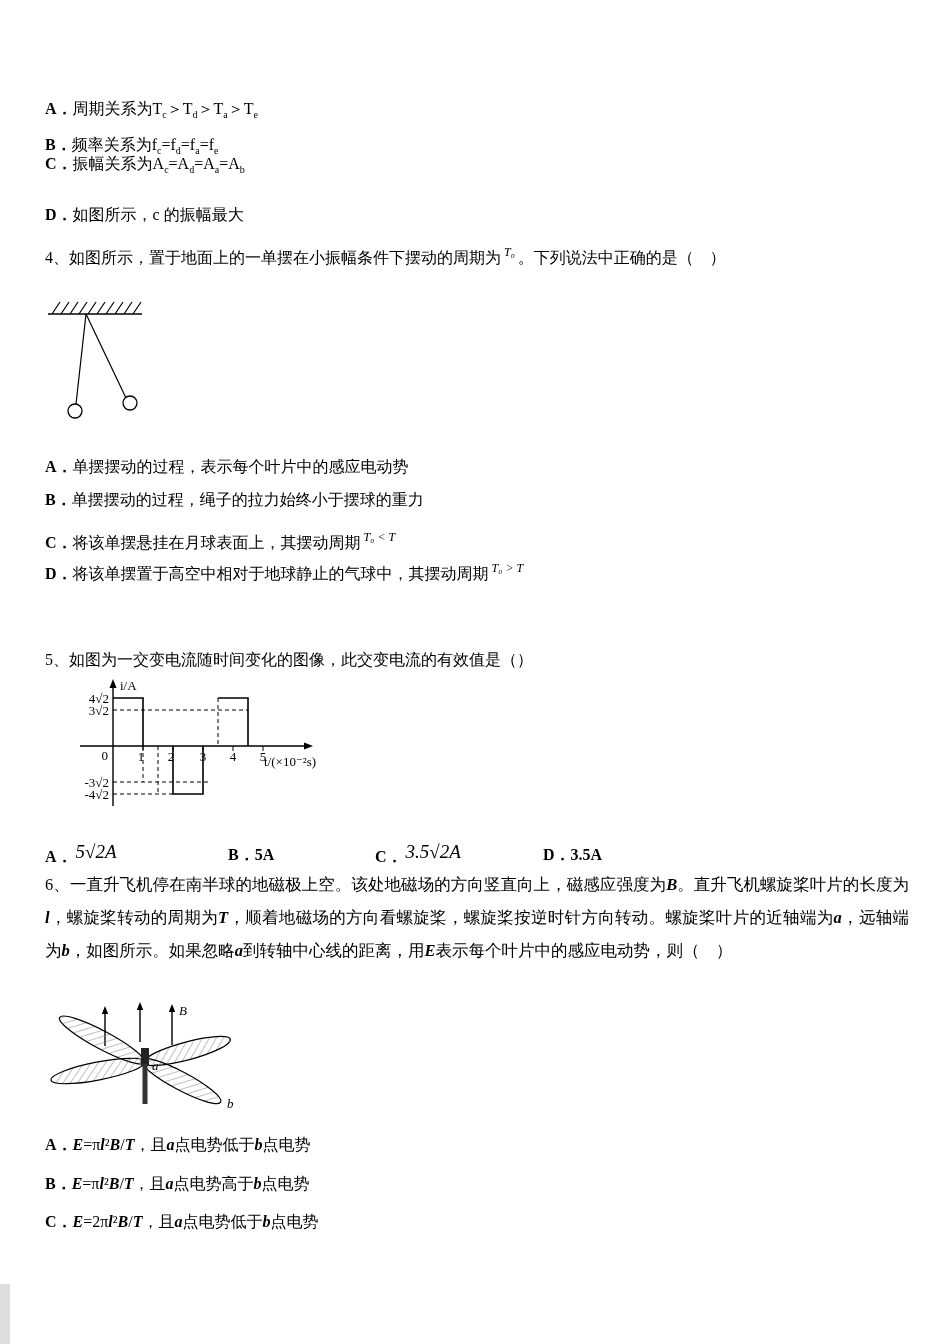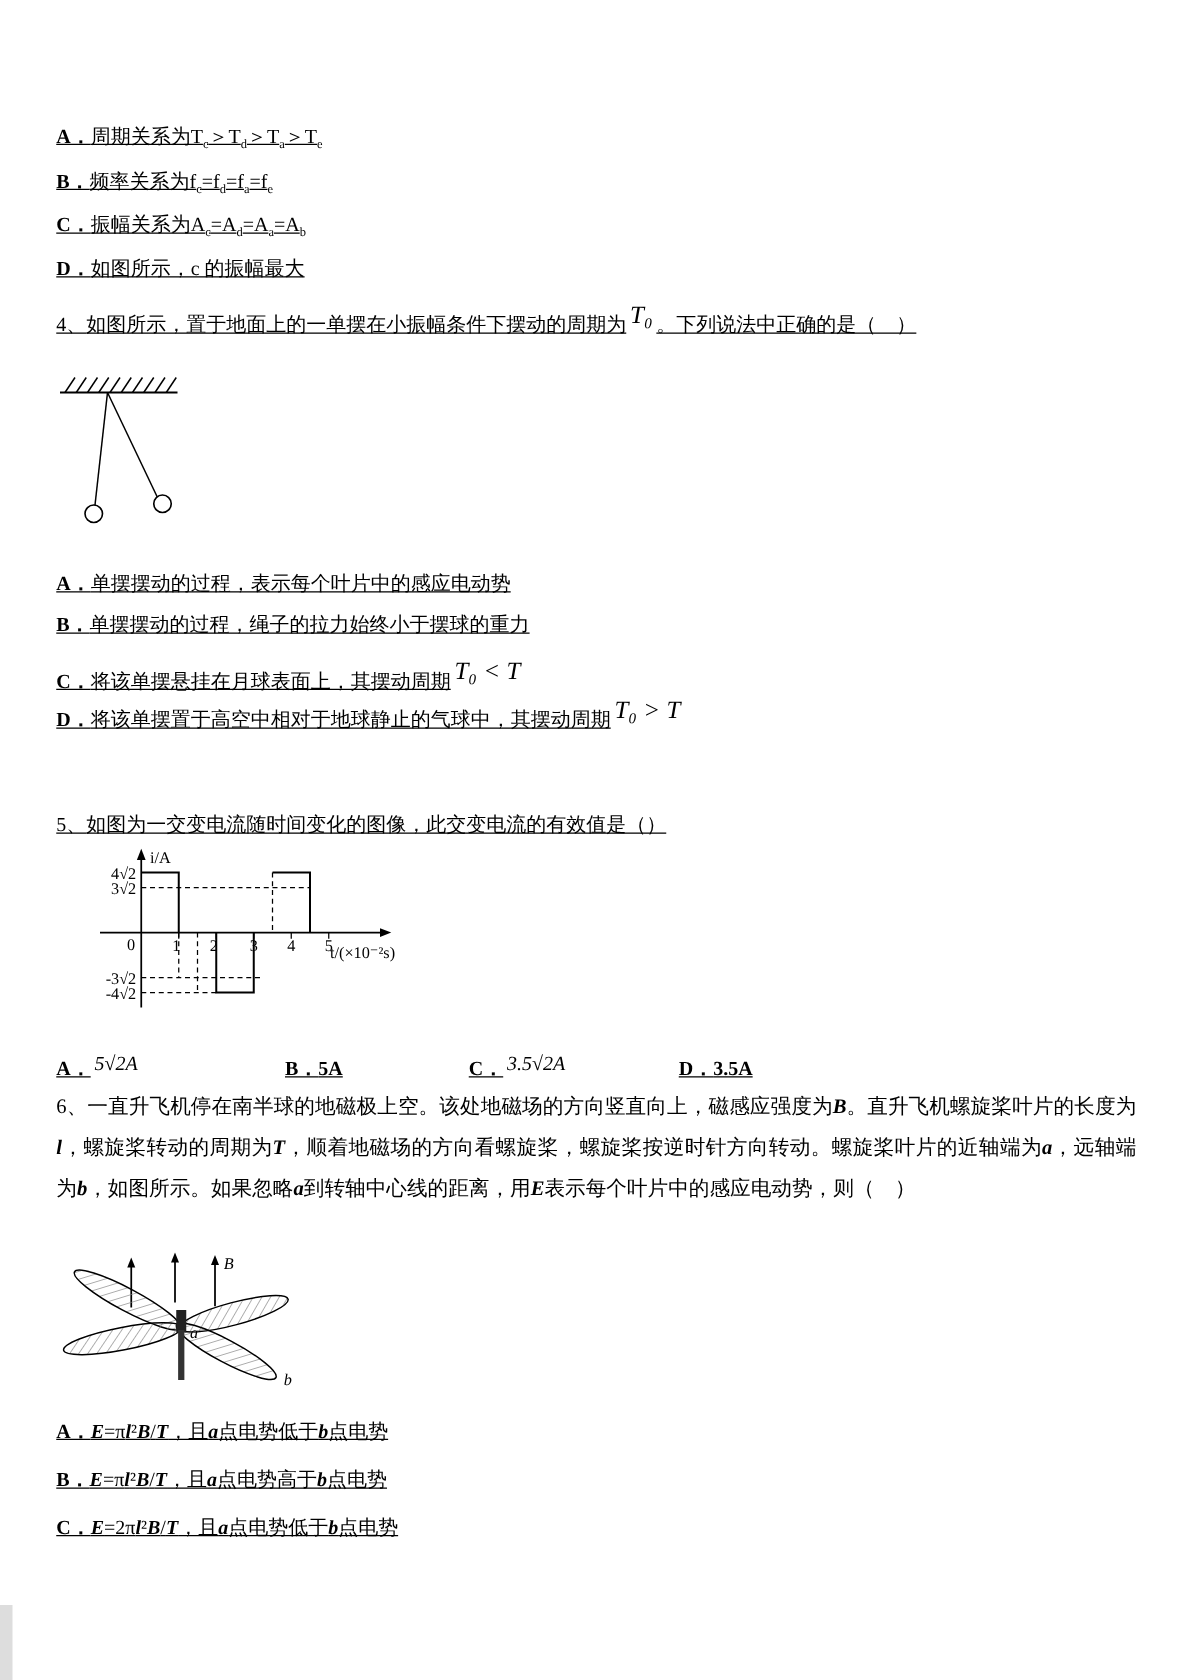--- a/index.html
+++ b/index.html
@@ -3,29 +3,29 @@
 <meta charset="utf-8">
 <style>
   * { margin:0; padding:0; box-sizing:border-box; }
   html,body { background:#ffffff; }
   body {
     width:950px; height:1344px; position:relative; overflow:hidden;
     font-family:"Liberation Serif","DejaVu Serif",serif;
     color:#000; font-size:16px;
   }
   .abs { position:absolute; }
-  .line { position:absolute; left:45px; white-space:nowrap; font-size:16px;text-decoration:underline; }
+  .line { position:absolute; left:45px; white-space:nowrap; font-size:16px; }
   .opt-label { font-weight:700; }
   .opt-val { font-weight:700; }
   .formula {
     font-family:"Liberation Serif","DejaVu Serif",serif;
     font-style:italic; position:relative; top:-7px;
-    display:inline-block; padding:0 3px; font-size:20px;
-  }
-  .big-formula { font-size:16px; top:-4px; }
+    display:inline-block; padding:0 3px; font-size:12px;
+  }
+  .big-formula { font-size:19px; top:-4px; }
   sub { font-size:10px; line-height:0; }
   .var { font-style:italic; font-weight:700; font-family:"Liberation Serif","DejaVu Serif",serif; }
   .q6-stem {
     position:absolute; left:45px; top:868px; width:864px;
     font-size:16.5px; line-height:33px; text-align:justify;
   }
   .q6-stem .num { font-size:16.5px; }
   svg text {
     font-family:"Liberation Serif","DejaVu Serif",serif;
     font-size:13px; fill:#000;
@@ -40,21 +40,21 @@
 <body>
 
 <div class="page">
 
   <div class="line" style="top:99px">
     <span class="opt-label">A．</span><span>周期关系为T<sub>c</sub>＞T<sub>d</sub>＞T<sub>a</sub>＞T<sub>e</sub></span>
   </div>
   <div class="line" style="top:135px">
     <span class="opt-label">B．</span><span>频率关系为f<sub>c</sub>=f<sub>d</sub>=f<sub>a</sub>=f<sub>e</sub></span>
   </div>
-  <div class="line" style="top:170px">
+  <div class="line" style="top:154px">
     <span class="opt-label">C．</span><span>振幅关系为A<sub>c</sub>=A<sub>d</sub>=A<sub>a</sub>=A<sub>b</sub></span>
   </div>
   <div class="line" style="top:205px">
     <span class="opt-label">D．</span><span>如图所示，c 的振幅最大</span>
   </div>
 
   <div class="line" style="top:248px">
     <span>4、</span><span>如图所示，置于地面上的一单摆在小振幅条件下摆动的周期为</span><span class="formula">T₀</span><span>。下列说法中正确的是（　）</span>
   </div>
 

